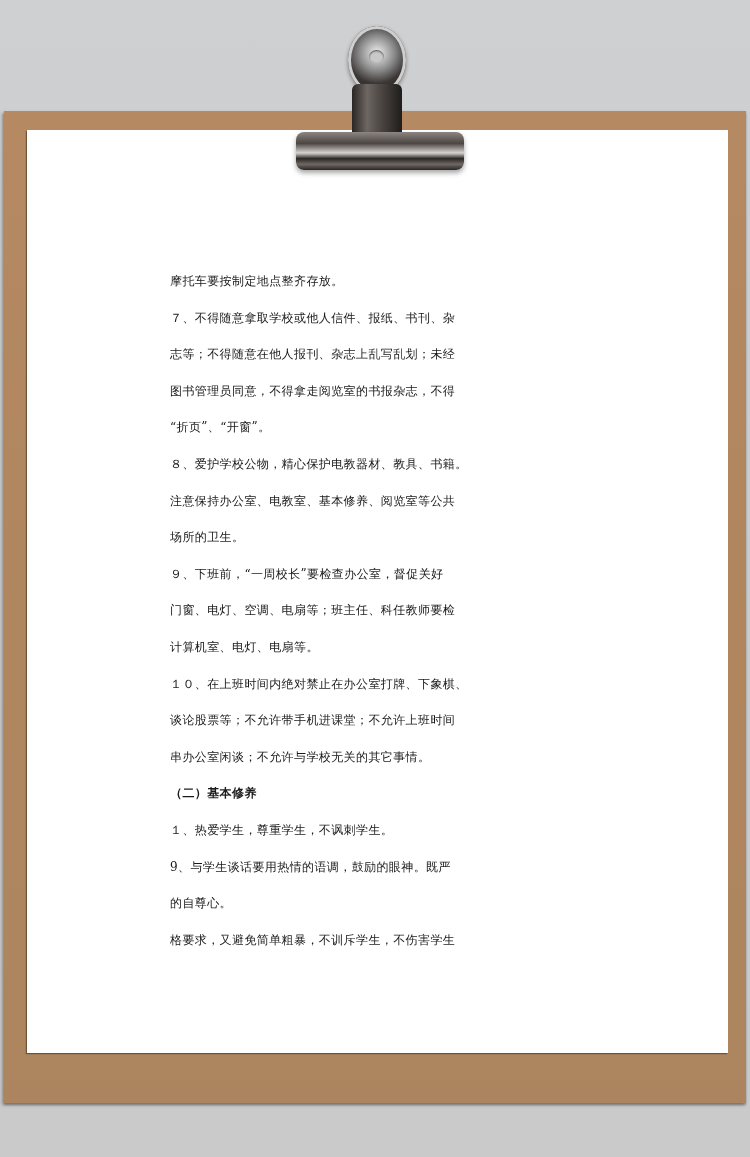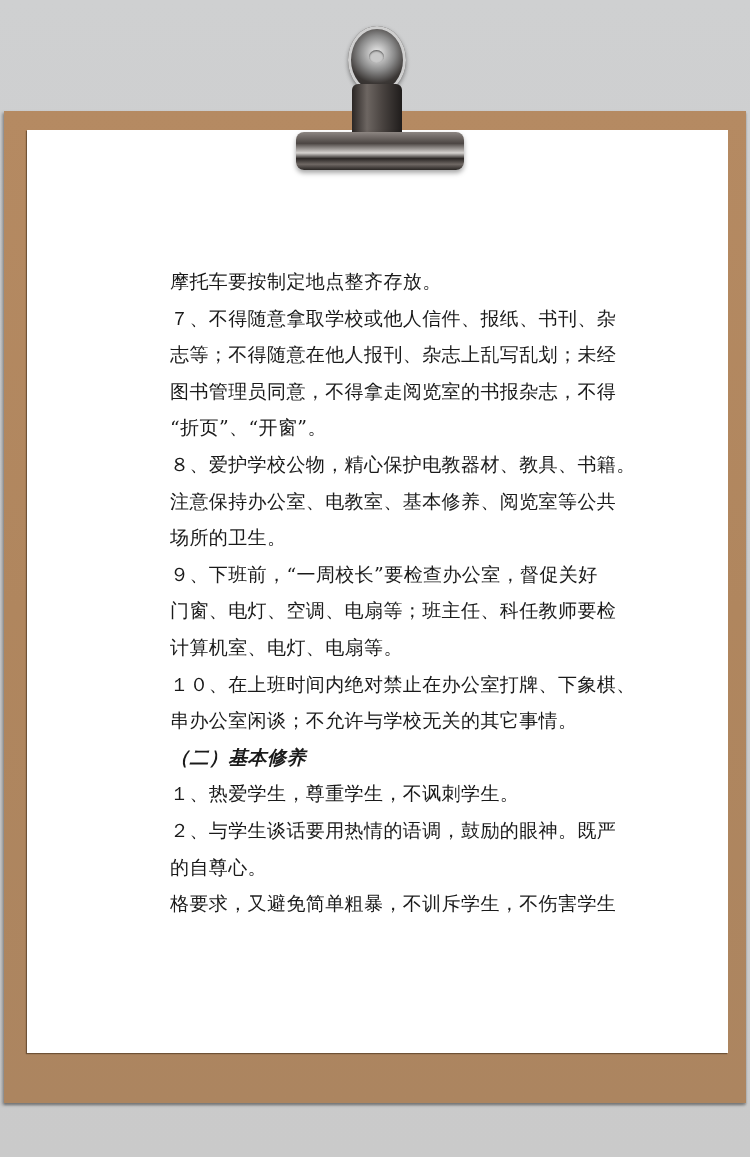--- a/index.html
+++ b/index.html
@@ -13,25 +13,25 @@
       background: linear-gradient(180deg, #b58a62 0%, #b0865e 50%, #ac8560 100%);
       box-shadow: -2px 2px 3px rgba(80,80,80,0.45), 0 2px 2px rgba(60,60,60,0.4);
     }
     .paper {
       position: absolute; left: 27px; top: 130px; width: 701px; height: 923px;
       background: #ffffff;
       box-shadow: -1px 1px 1px rgba(60,40,20,0.55);
     }
     .content {
       position: absolute; left: 170px; top: 263px; width: 416px;
-      color: #1a1a1a; font-size: 19px; line-height: 36.6px;
+      color: #1a1a1a; font-size: 12px; line-height: 36.6px;
       letter-spacing: 0.4px;
     }
     .line { white-space: nowrap; height: 36.6px; }
-    .line.bold { font-weight: bold; font-style: italic; }
+    .line.bold { font-weight: bold; }
     .clip { position: absolute; left: 296px; top: 26px; width: 168px; height: 144px; }
     .clip-ring {
       position: absolute; left: 52px; top: 0; width: 58px; height: 68px; border-radius: 50%;
       background: radial-gradient(circle at 50% 40%, #efefef 0%, #8a8a8a 35%, #3b3735 60%, #1d1b1a 100%);
       box-shadow: 0 0 0 3px #cfcfcf inset, 0 2px 4px rgba(0,0,0,0.4);
     }
     .clip-hole {
       position: absolute; left: 73px; top: 24px; width: 15px; height: 13px; border-radius: 50%;
       background: #c9c9c9; box-shadow: inset 0 1px 2px rgba(0,0,0,0.6);
     }
@@ -66,19 +66,20 @@
   <div class="line">志等；不得随意在他人报刊、杂志上乱写乱划；未经</div>
   <div class="line">图书管理员同意，不得拿走阅览室的书报杂志，不得</div>
   <div class="line">“折页”、“开窗”。</div>
   <div class="line">８、爱护学校公物，精心保护电教器材、教具、书籍。</div>
   <div class="line">注意保持办公室、电教室、基本修养、阅览室等公共</div>
   <div class="line">场所的卫生。</div>
   <div class="line">９、下班前，“一周校长”要检查办公室，督促关好</div>
   <div class="line">门窗、电灯、空调、电扇等；班主任、科任教师要检</div>
   <div class="line">计算机室、电灯、电扇等。</div>
   <div class="line">１０、在上班时间内绝对禁止在办公室打牌、下象棋、</div>
+  <div class="line">谈论股票等；不允许带手机进课堂；不允许上班时间</div>
   <div class="line">串办公室闲谈；不允许与学校无关的其它事情。</div>
   <div class="line bold">（二）基本修养</div>
   <div class="line">１、热爱学生，尊重学生，不讽刺学生。</div>
-  <div class="line">２、与学生谈话要用热情的语调，鼓励的眼神。既严</div>
+  <div class="line">9、与学生谈话要用热情的语调，鼓励的眼神。既严</div>
   <div class="line">的自尊心。</div>
   <div class="line">格要求，又避免简单粗暴，不训斥学生，不伤害学生</div>
 </div>
 
 </body></html>

